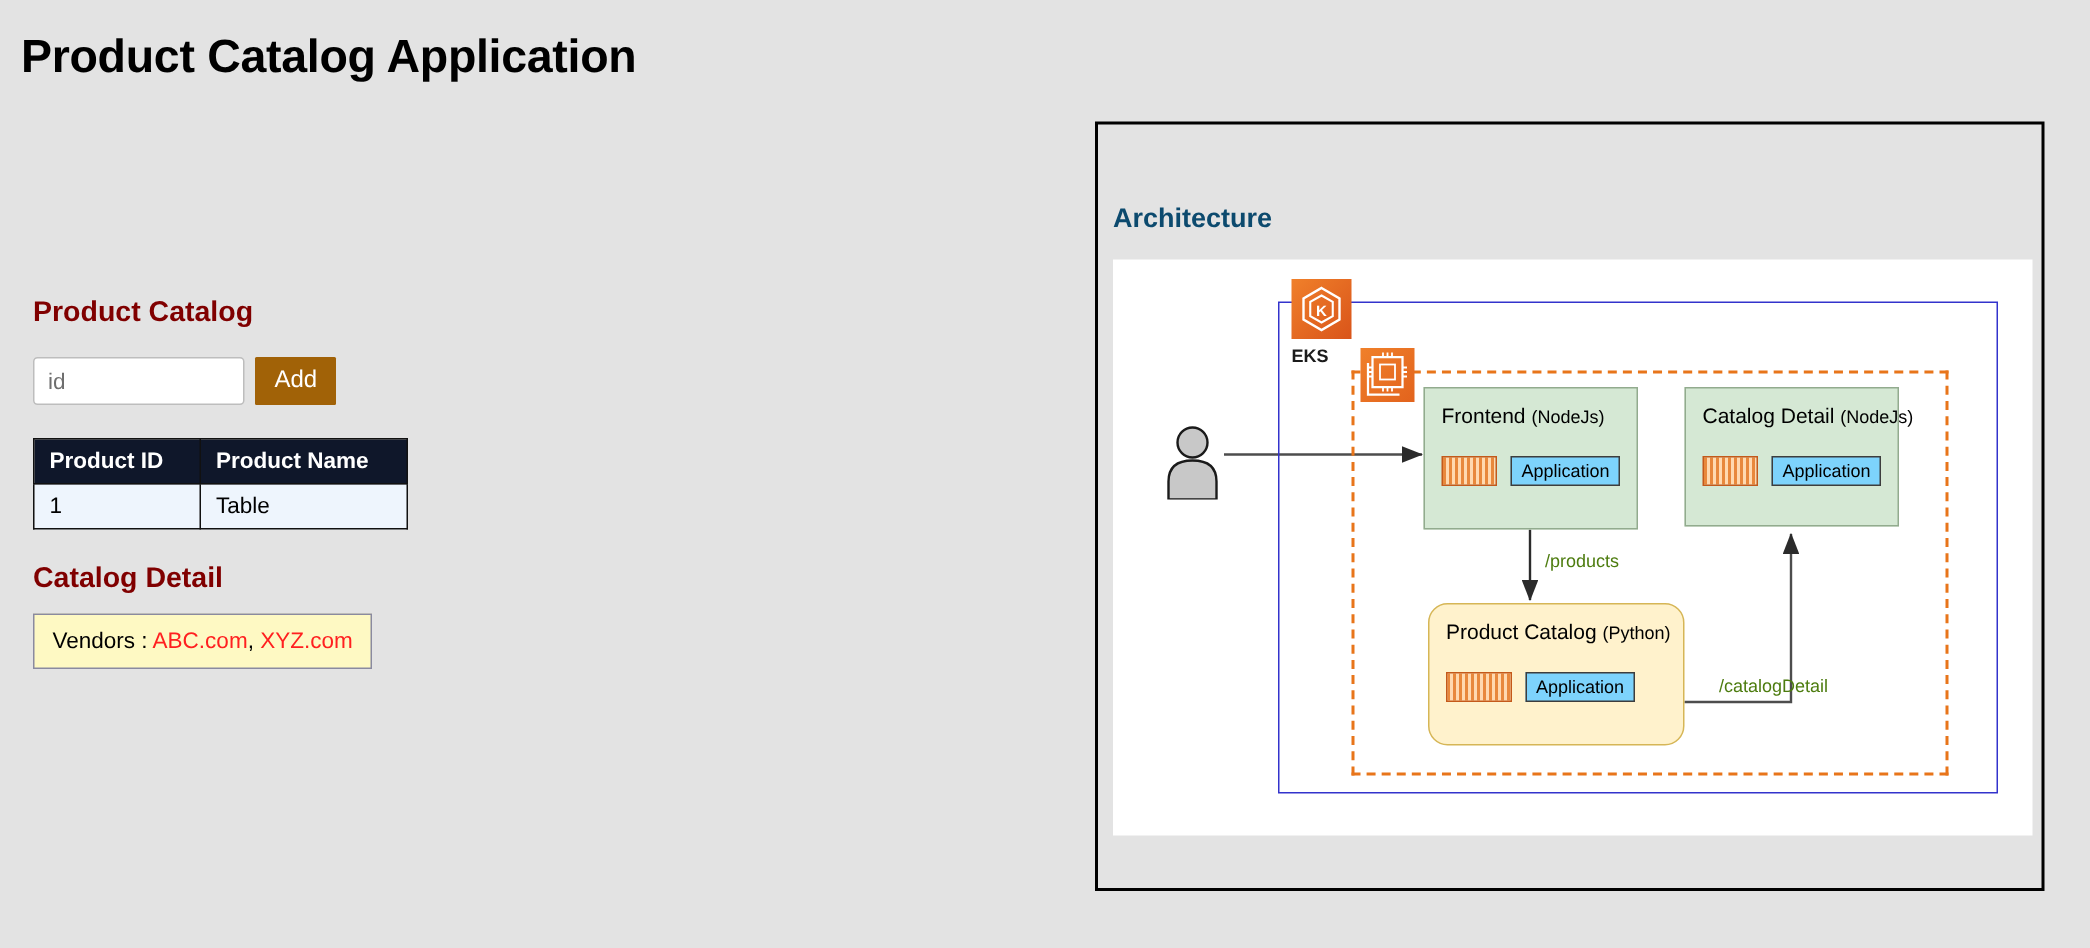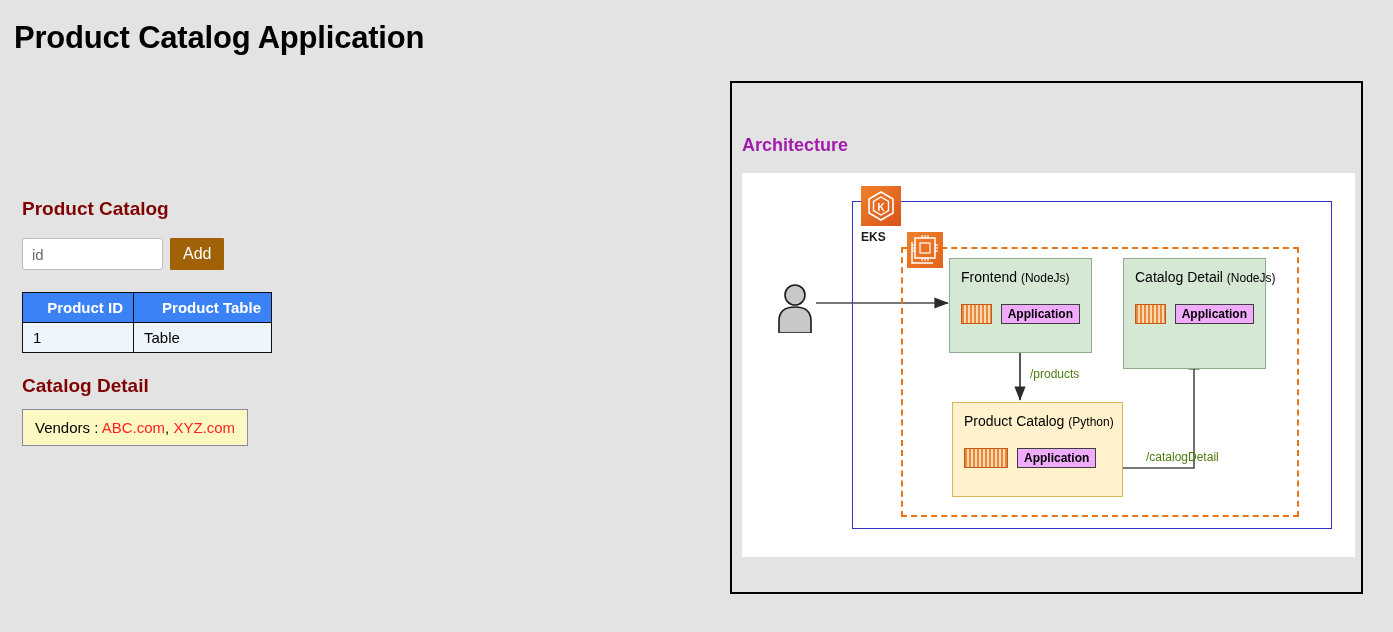--- a/index.html
+++ b/index.html
@@ -79,25 +79,25 @@
     border-radius: 1px;
     line-height: 32px;
   }
 
   
   .catalog-table {
     border-collapse: collapse;
     margin-bottom: 22px;
   }
   .catalog-table th {
-    background: #3b82f6;
+    background: #0f172a;
     color: #ffffff;
     font-size: 15px;
     font-weight: bold;
-    text-align: right;
+    text-align: left;
     padding: 6px 10px;
     border: 1px solid #111;
     margin-left: 36px;
   }
   .catalog-table td {
     background: #eef5fd;
     color: #000;
     font-size: 15px;
     padding: 6px 10px;
     border: 1px solid #111;
@@ -126,21 +126,21 @@
     border: 2px solid #000;
     background: #e3e3e3;
     box-sizing: border-box;
   }
   .arch-title {
     position: absolute;
     left: 10px;
     top: 52px;
     font-size: 18px;
     font-weight: bold;
-    color: #a21caf;
+    color: #0c4a6e;
   }
   .arch-canvas {
     position: absolute;
     left: 10px;
     top: 90px;
     width: 613px;
     height: 384px;
     background: #ffffff;
   }
 
@@ -225,32 +225,31 @@
     width: 44px;
     height: 20px;
     background:
       repeating-linear-gradient(to right,
         #e8883c 0px, #e8883c 2px,
         #ffd9b0 2px, #ffd9b0 4px);
     border: 1px solid #c4591a;
     box-sizing: border-box;
   }
   .app-chip {
-    background: #f0abfc;
+    background: #7dd3fc;
     border: 1px solid #3d3d3d;
     font-size: 12px;
     color: #000;
     padding: 2px 6px;
     line-height: 14px;
-    font-weight: bold;
   }
 
   #frontend-box { left: 207px; top: 85px; width: 143px; height: 95px; }
-  #catalog-detail-box { left: 381px; top: 85px; width: 143px; height: 111px; }
-  #product-catalog-box { left: 210px; top: 229px; width: 171px; height: 95px; }
+  #catalog-detail-box { left: 381px; top: 85px; width: 143px; height: 93px; }
+  #product-catalog-box { left: 210px; top: 229px; width: 171px; height: 95px; border-radius: 13px; }
 
   .edge-label {
     position: absolute;
     font-size: 12px;
     color: #4d7c0f;
     white-space: nowrap;
   }
   #label-products { left: 288px; top: 194px; }
   #label-catalog-detail { left: 404px; top: 277px; }
 
@@ -274,21 +273,21 @@
 
   <div class="form-row">
     <input id="id-field" class="text-input" type="text" placeholder="id" style="">
     <button class="add-button">Add</button>
   </div>
 
   <table class="catalog-table">
     <thead>
       <tr>
         <th class="col-id">Product ID</th>
-        <th class="col-name">Product Table</th>
+        <th class="col-name">Product Name</th>
       </tr>
     </thead>
     <tbody>
       <tr>
         <td class="col-id">1</td>
         <td class="col-name">Table</td>
       </tr>
     </tbody>
   </table>
 

